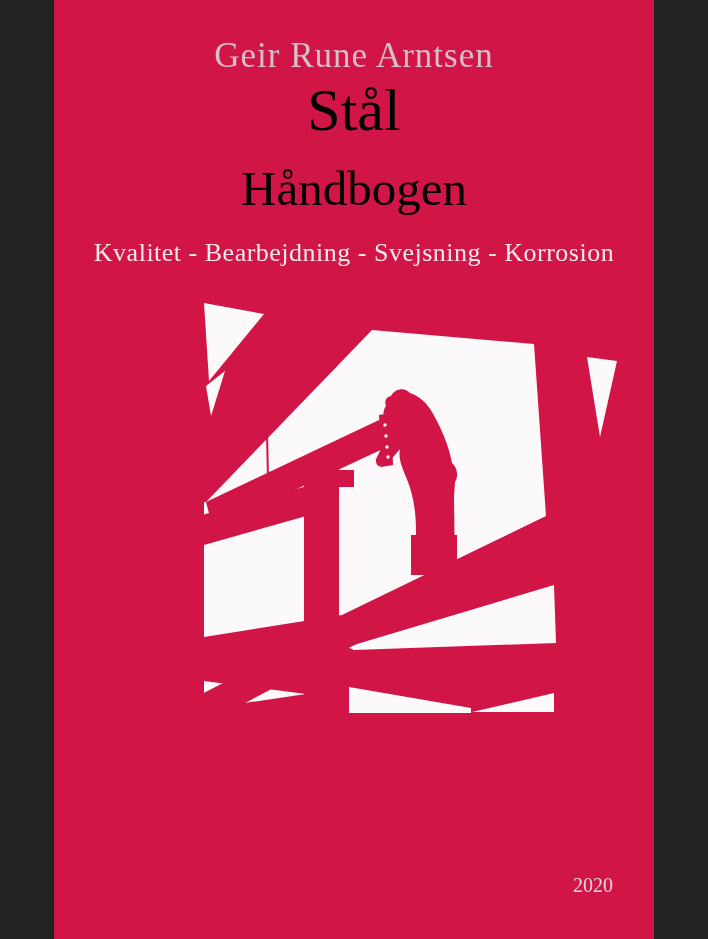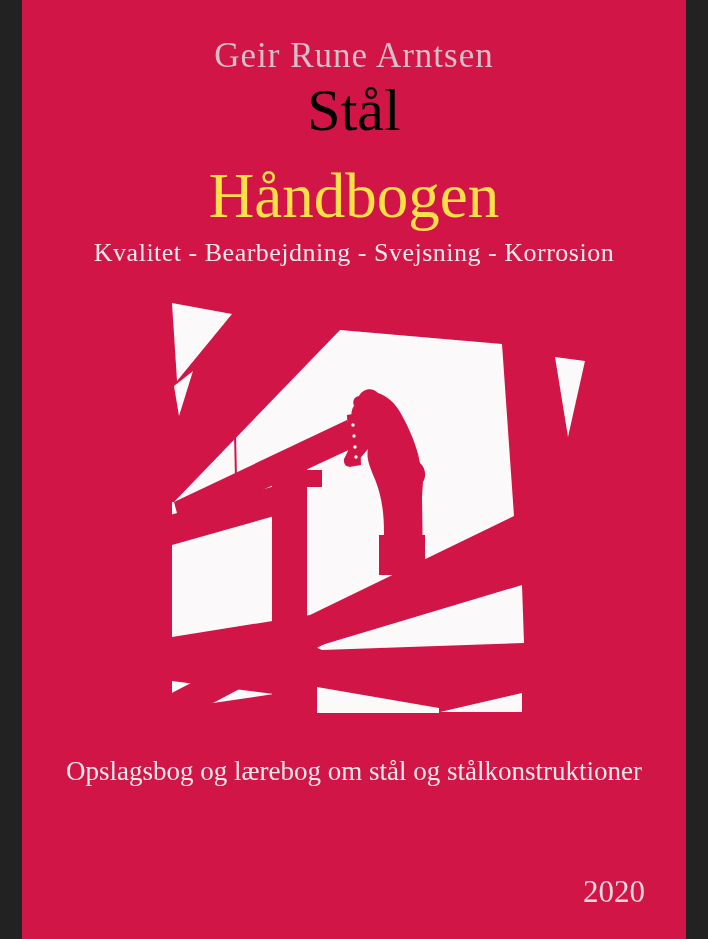--- a/index.html
+++ b/index.html
@@ -1,18 +1,18 @@
 <!DOCTYPE html>
 <html><head>
 <meta charset="utf-8">
 <style>
   html, body { margin: 0; padding: 0; background: #222; }
   .cover {
     position: relative;
-    width: 664px;
+    width: 600px;
     height: 939px;
     margin: 0 auto;
     background: #d11546;
     overflow: hidden;
     font-family: "Liberation Serif", "DejaVu Serif", serif;
   }
   .centered-text {
     position: absolute;
     left: 0;
     right: 0;
@@ -25,22 +25,22 @@
     letter-spacing: 1px;
     color: #d6bfc8;
   }
   .title {
     top: 76px;
     font-size: 60px;
     color: #000000;
   }
   .subtitle {
     top: 160px;
-    font-size: 63px;
-    color: #fde047;
+    font-size: 49px;
+    color: #000000;
   }
   .tagline {
     top: 238px;
     font-size: 26px;
     letter-spacing: 0.5px;
     color: #f3e9ec;
     text-align: center;
   }
   .illustration {
     position: absolute;
@@ -57,21 +57,21 @@
     text-align: center;
     font-size: 27px;
     line-height: 31px;
     color: #f3e9ec;
     white-space: nowrap;
   }
   .year {
     position: absolute;
     right: 41px;
     top: 874px;
-    font-size: 31px;
+    font-size: 20px;
     color: #e9d9de;
   }
 </style>
 </head>
 <body>
 
 <div class="cover">
 
   <div class="centered-text author">Geir Rune Arntsen</div>
 
@@ -143,18 +143,17 @@
       <circle cx="163" cy="258" r="1.5"></circle>
       <circle cx="163" cy="267" r="1.5"></circle>
       <circle cx="202" cy="246" r="1.5"></circle>
       <circle cx="202" cy="255" r="1.5"></circle>
       <circle cx="202" cy="264" r="1.5"></circle>
       <circle cx="202" cy="273" r="1.5"></circle>
     </g>
   </svg>
 
   <div class="description">
-    <div>Opslagsbog og lærebog om stål og stålkonstruktioner</div>
   </div>
 
   <div class="year">2020</div>
 
 </div>
 
 </body></html>

